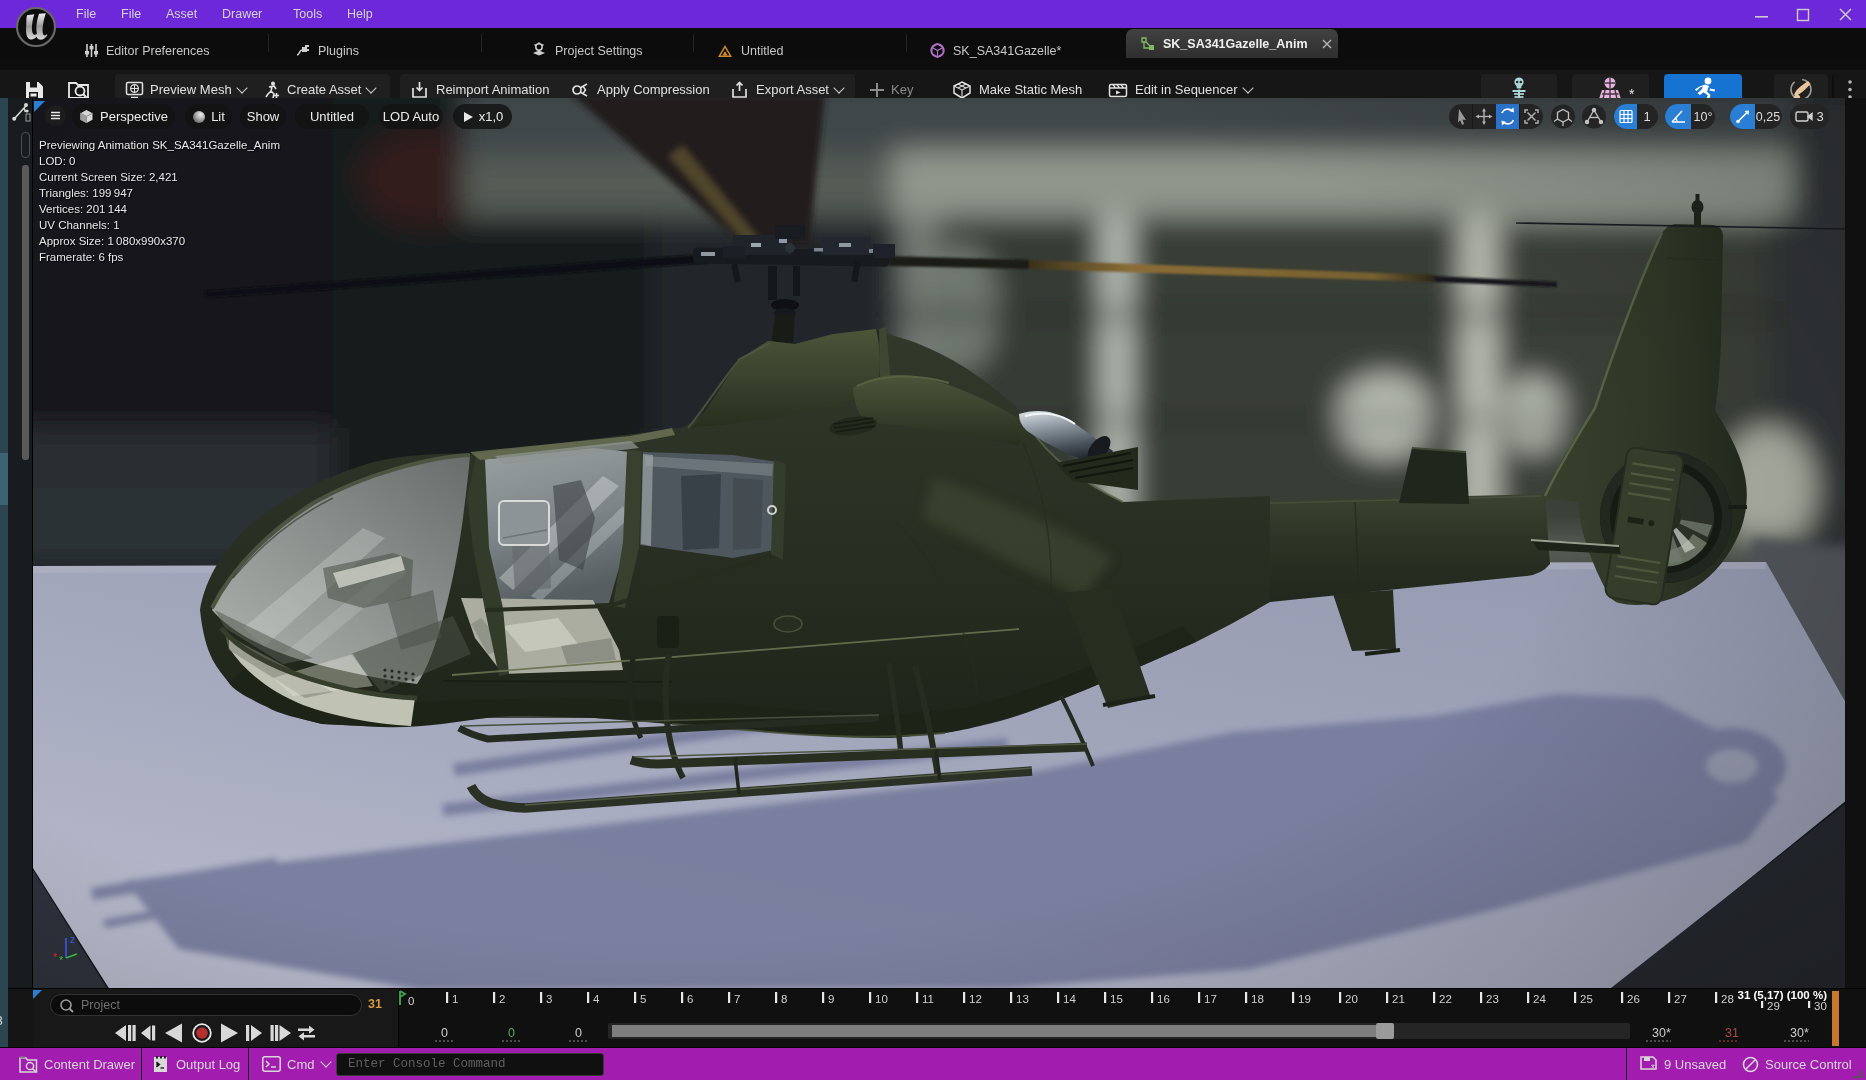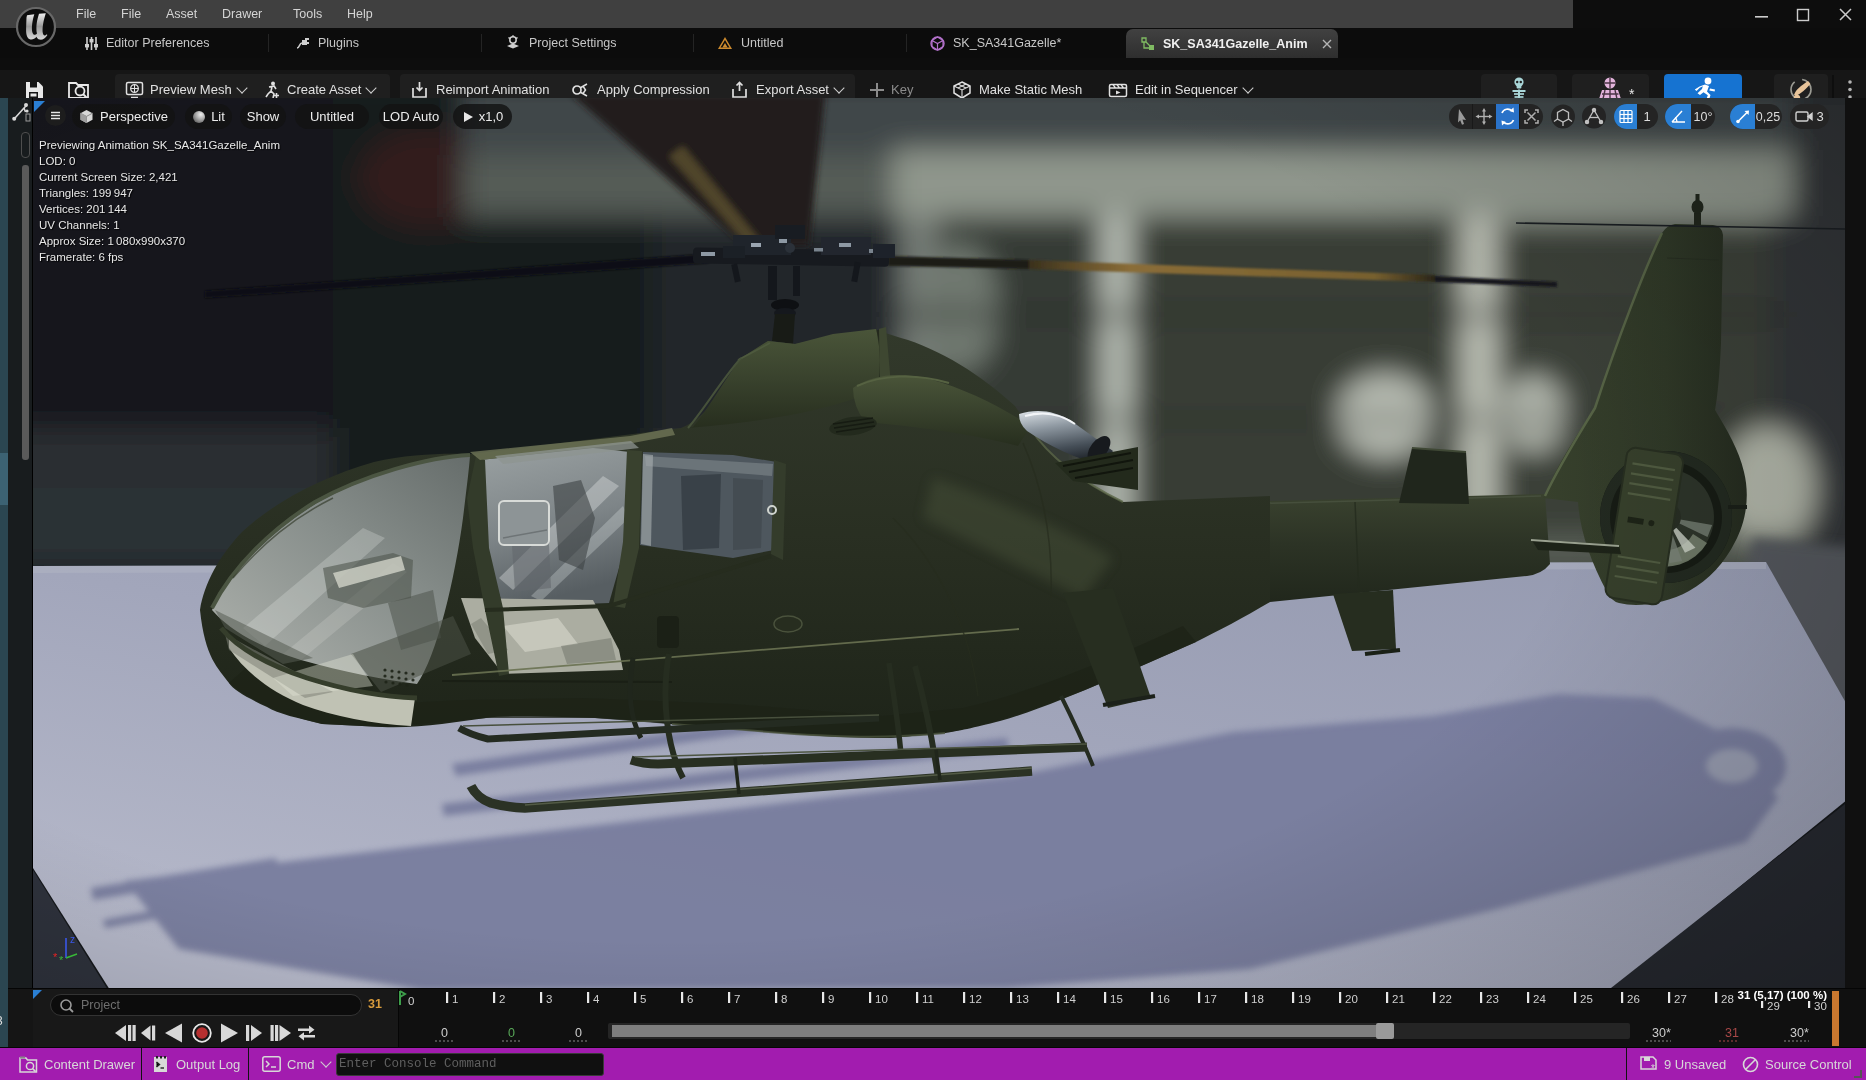--- a/index.html
+++ b/index.html
@@ -1,24 +1,24 @@
 <!DOCTYPE html>
 <html><head>
 <meta charset="utf-8">
 <style>
 *{margin:0;padding:0;box-sizing:border-box}
 html,body{width:1866px;height:1080px;background:#0d0d0d;font-family:"Liberation Sans",sans-serif;overflow:hidden;position:relative}
 .abs{position:absolute}
 .txt{color:#cfcfcf;font-size:12px;white-space:nowrap}
 
-#titlebar{position:absolute;left:0;top:0;width:1573px;height:28px;background:#404040}
+#titlebar{position:absolute;left:0;top:0;width:1866px;height:28px;background:#6d28d9}
 #titlebar .mi{position:absolute;top:7px;font-size:12.5px;color:#d4d4d4}
 
 #tabrow{position:absolute;left:0;top:28px;width:1866px;height:30px;background:#0c0c0c}
-.tab{position:absolute;top:0;height:30px;display:flex;align-items:center;font-size:12.5px;color:#c7c7c7}
+.tab{position:absolute;top:0;height:30px;display:flex;align-items:flex-end;font-size:12.5px;color:#c7c7c7}
 .tabsep{position:absolute;top:6px;width:1px;height:18px;background:#242424}
 #activetab{position:absolute;left:1126px;top:1px;width:212px;height:29px;background:linear-gradient(#414141,#2e2e2e);border-radius:7px 7px 0 0;display:flex;align-items:center;color:#f0f0f0;font-size:12.5px;font-weight:bold}
 
 #toolbar{position:absolute;left:0;top:70px;width:1866px;height:40px;background:#161616;border-bottom:2px solid #0b0b0b}
 .tgroup{position:absolute;top:4px;height:31px;background:#1f1f1f;border-radius:4px}
 .tbtn{position:absolute;top:4px;height:31px;display:flex;align-items:center;color:#e0e0e0;font-size:13px}
 .chev{display:inline-block;width:8px;height:8px;margin-left:6px;position:relative;top:-2px;border-right:1.6px solid #cfcfcf;border-bottom:1.6px solid #cfcfcf;transform:rotate(45deg)}
 
 #mainarea{position:absolute;left:0;top:98px;width:1866px;height:890px;background:#101010}
 #leftteal{position:absolute;left:0;top:0;width:8px;height:890px;background:#2b4651}
@@ -81,21 +81,21 @@
           <rect x="10" y="8" width="4" height="3.4"></rect>
         </g>
     </svg>Editor Preferences</div>
   <div class="tab" style="left:295px">
     <svg width="15" height="15" viewBox="0 0 15 15" style="margin-right:8px">
       <path d="M2 12 C5 12 4 7 7 7" stroke="#cfcfcf" stroke-width="1.6" fill="none"></path>
       <rect x="7" y="4" width="5" height="5" fill="#cfcfcf"></rect>
         <rect x="10" y="2" width="4" height="2" fill="#cfcfcf"></rect>
         <rect x="10" y="6" width="4" height="2" fill="#cfcfcf"></rect>
     </svg>Plugins</div>
-  <div class="tab" style="left:505px">
+  <div class="tab" style="left:531px">
     <svg width="16" height="16" viewBox="0 0 16 16" style="margin-right:8px">
       <circle cx="8" cy="5" r="3.2" fill="none" stroke="#cfcfcf" stroke-width="1.5"></circle>
       <g stroke="#cfcfcf" stroke-width="1.5">
           <line x1="8" y1="0.2" x2="8" y2="2"></line>
           <line x1="8" y1="8" x2="8" y2="10"></line>
           <line x1="3.5" y1="2.5" x2="5" y2="3.7"></line>
           <line x1="12.5" y1="2.5" x2="11" y2="3.7"></line>
         </g>
       <path d="M2 11 L8 8.5 L14 11 L8 13.5 Z" fill="#cfcfcf"></path>
     </svg>Project Settings</div>
@@ -855,21 +855,21 @@
         <rect x="12" y="0" width="2" height="2.5" fill="#222222"></rect>
     </svg>Output Log</div>
   <div class="ssep" style="left:248px"></div>
   <div class="sitem" style="left:262px">
     <svg width="19" height="16" viewBox="0 0 19 16" style="margin-right:6px">
       <rect x="0.8" y="0.8" width="17.4" height="14.4" rx="2" fill="none" stroke="#d8d8d8" stroke-width="1.5"></rect>
       <path d="M4 5 l3 3 l-3 3" stroke="#d8d8d8" stroke-width="1.5" fill="none"></path>
       <line x1="9" y1="11" x2="14" y2="11" stroke="#d8d8d8" stroke-width="1.5"></line>
     </svg>Cmd
     <span class="chev" style="border-color:#cfcfcf;margin-left:8px"></span></div>
-  <div class="abs" style="left:336px;top:5px;width:268px;height:23px;background:#101010;border:1px solid #3a3a3a;border-radius:3px;color:#5f5f5f;font-family:'Liberation Mono',monospace;font-size:12.5px;line-height:21px;padding-left:2px">Enter Console Command</div>
+  <div class="abs" style="left:336px;top:5px;width:268px;height:23px;background:#101010;border:1px solid #3a3a3a;border-radius:3px;color:#5f5f5f;font-family:'Liberation Mono',monospace;font-size:12.5px;line-height:21px;padding-left:11px">Enter Console Command</div>
   <div class="ssep" style="left:1626px"></div>
   <div class="sitem" style="left:1640px">
     <svg width="18" height="17" viewBox="0 0 18 17" style="margin-right:6px">
       <path d="M1 1 h12 l3 3 v9 h-15 z" fill="none" stroke="#d8d8d8" stroke-width="1.5"></path>
       <rect x="4" y="1" width="6" height="4" fill="#d8d8d8"></rect>
       <text x="11" y="16" font-size="10" fill="#d8d8d8" font-family="Liberation Sans,sans-serif">*</text>
     </svg>9 Unsaved</div>
   <div class="sitem" style="left:1742px">
     <svg width="17" height="17" viewBox="0 0 17 17" style="margin-right:6px">
       <circle cx="8.5" cy="8.5" r="7" fill="none" stroke="#d8d8d8" stroke-width="1.6"></circle>

